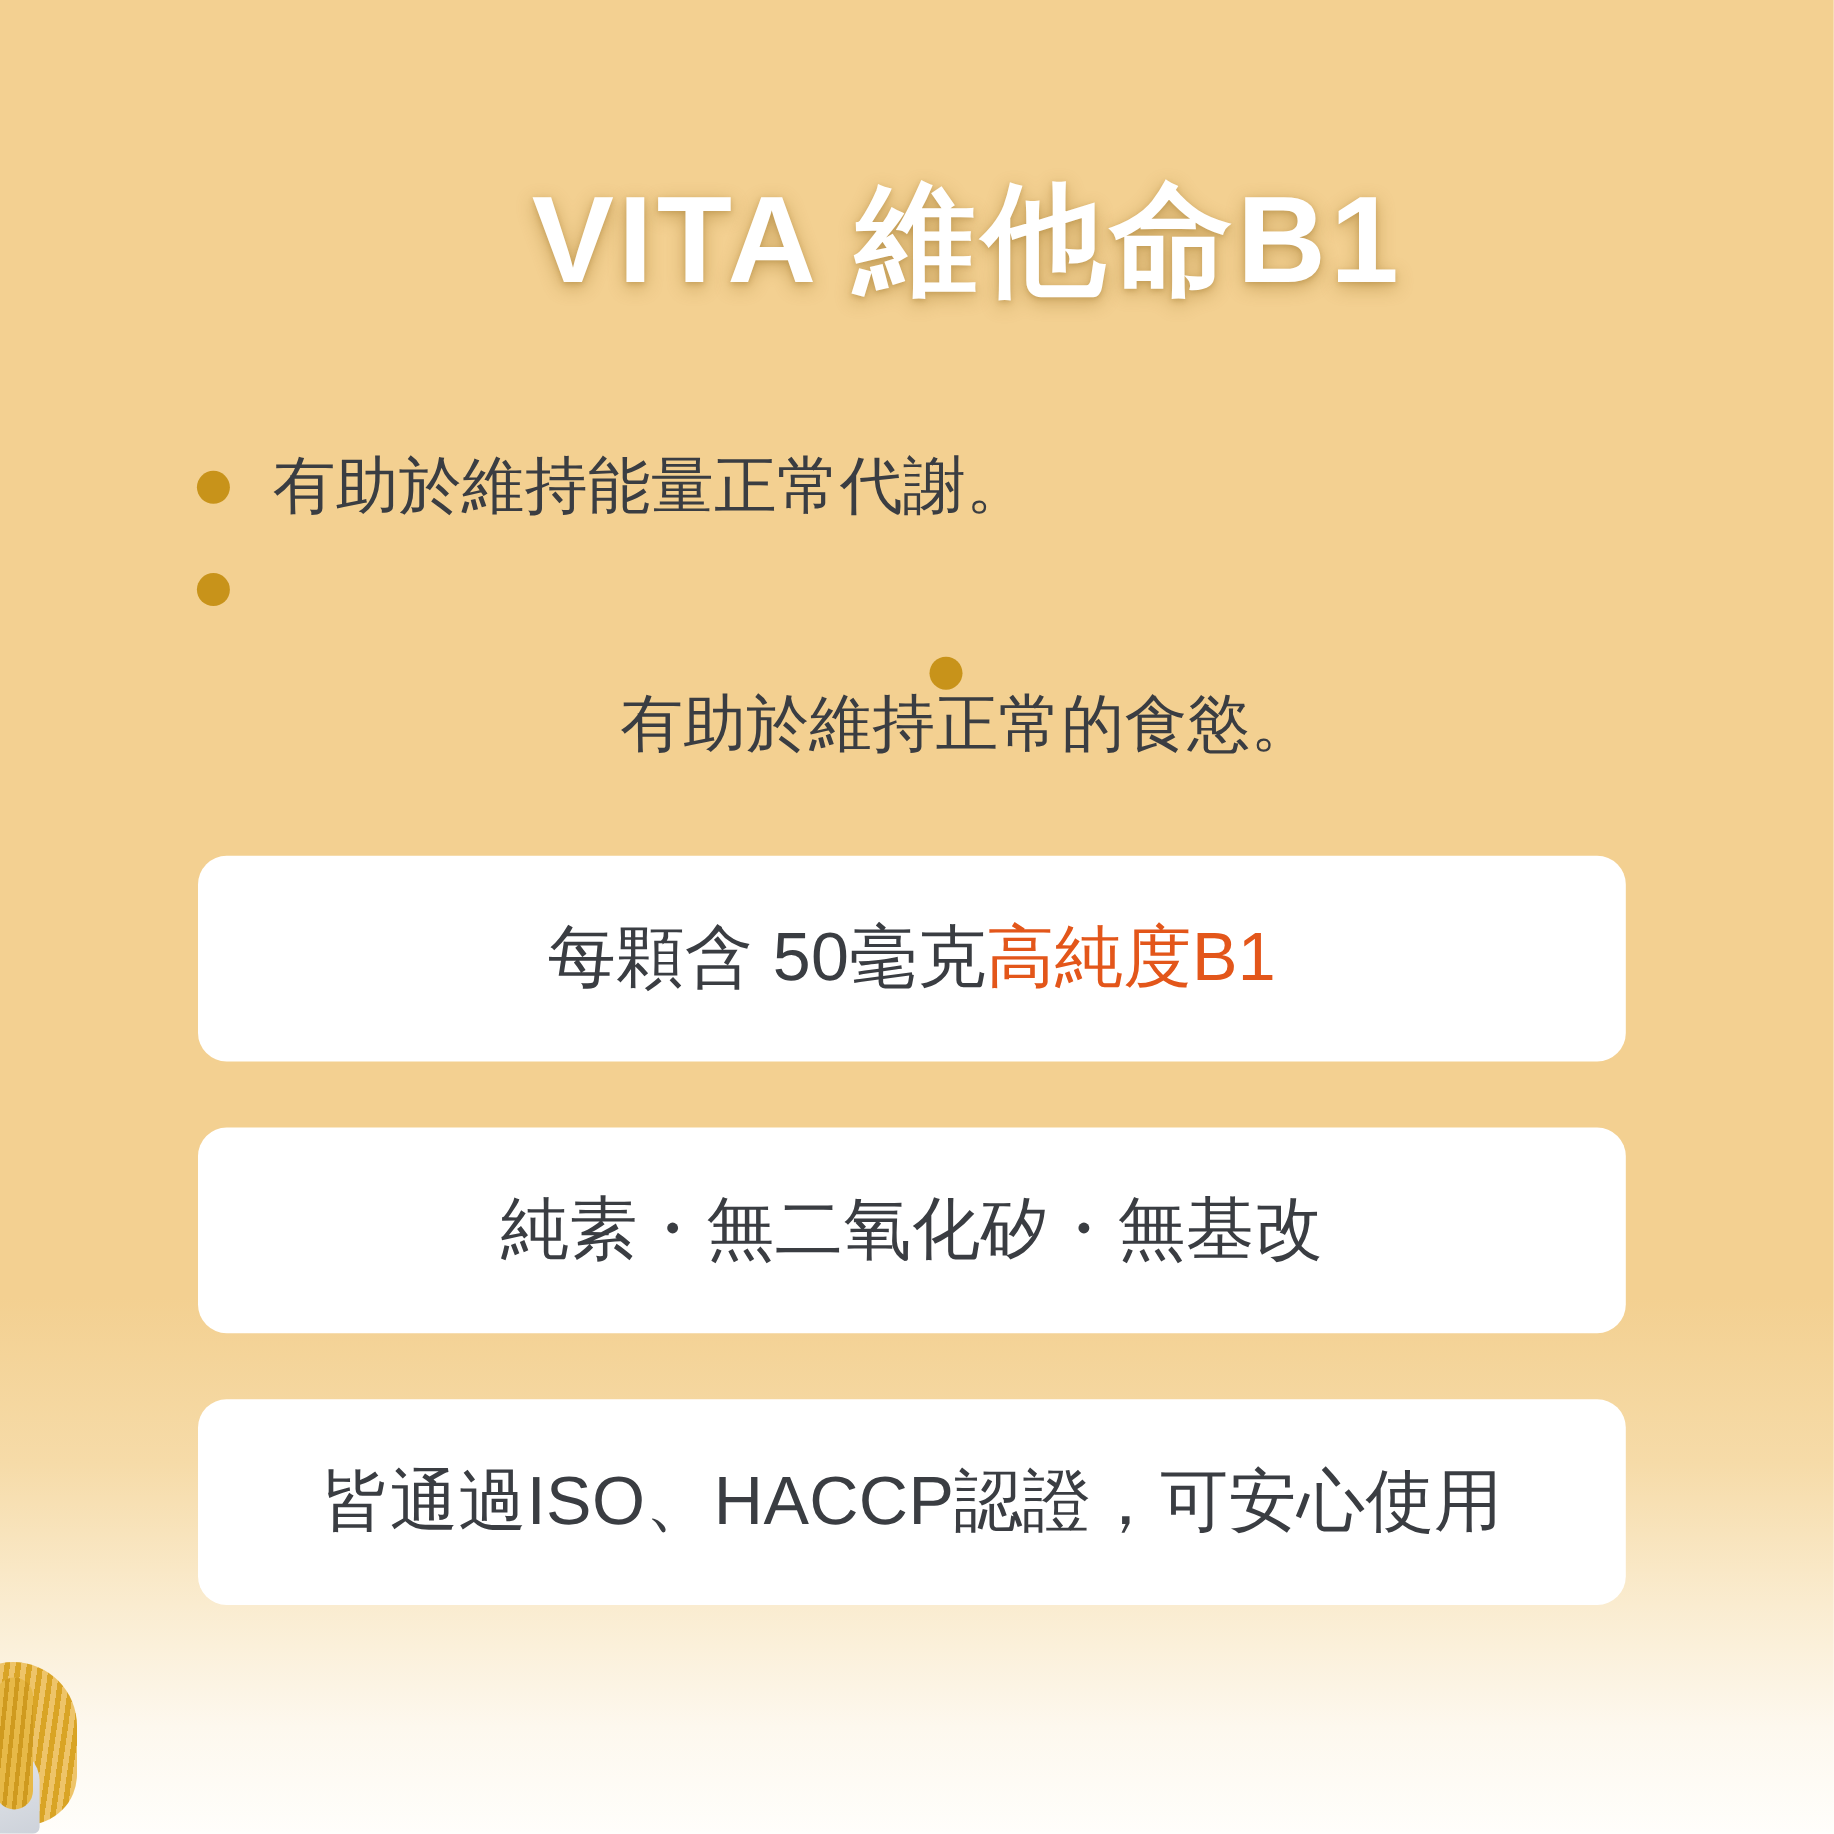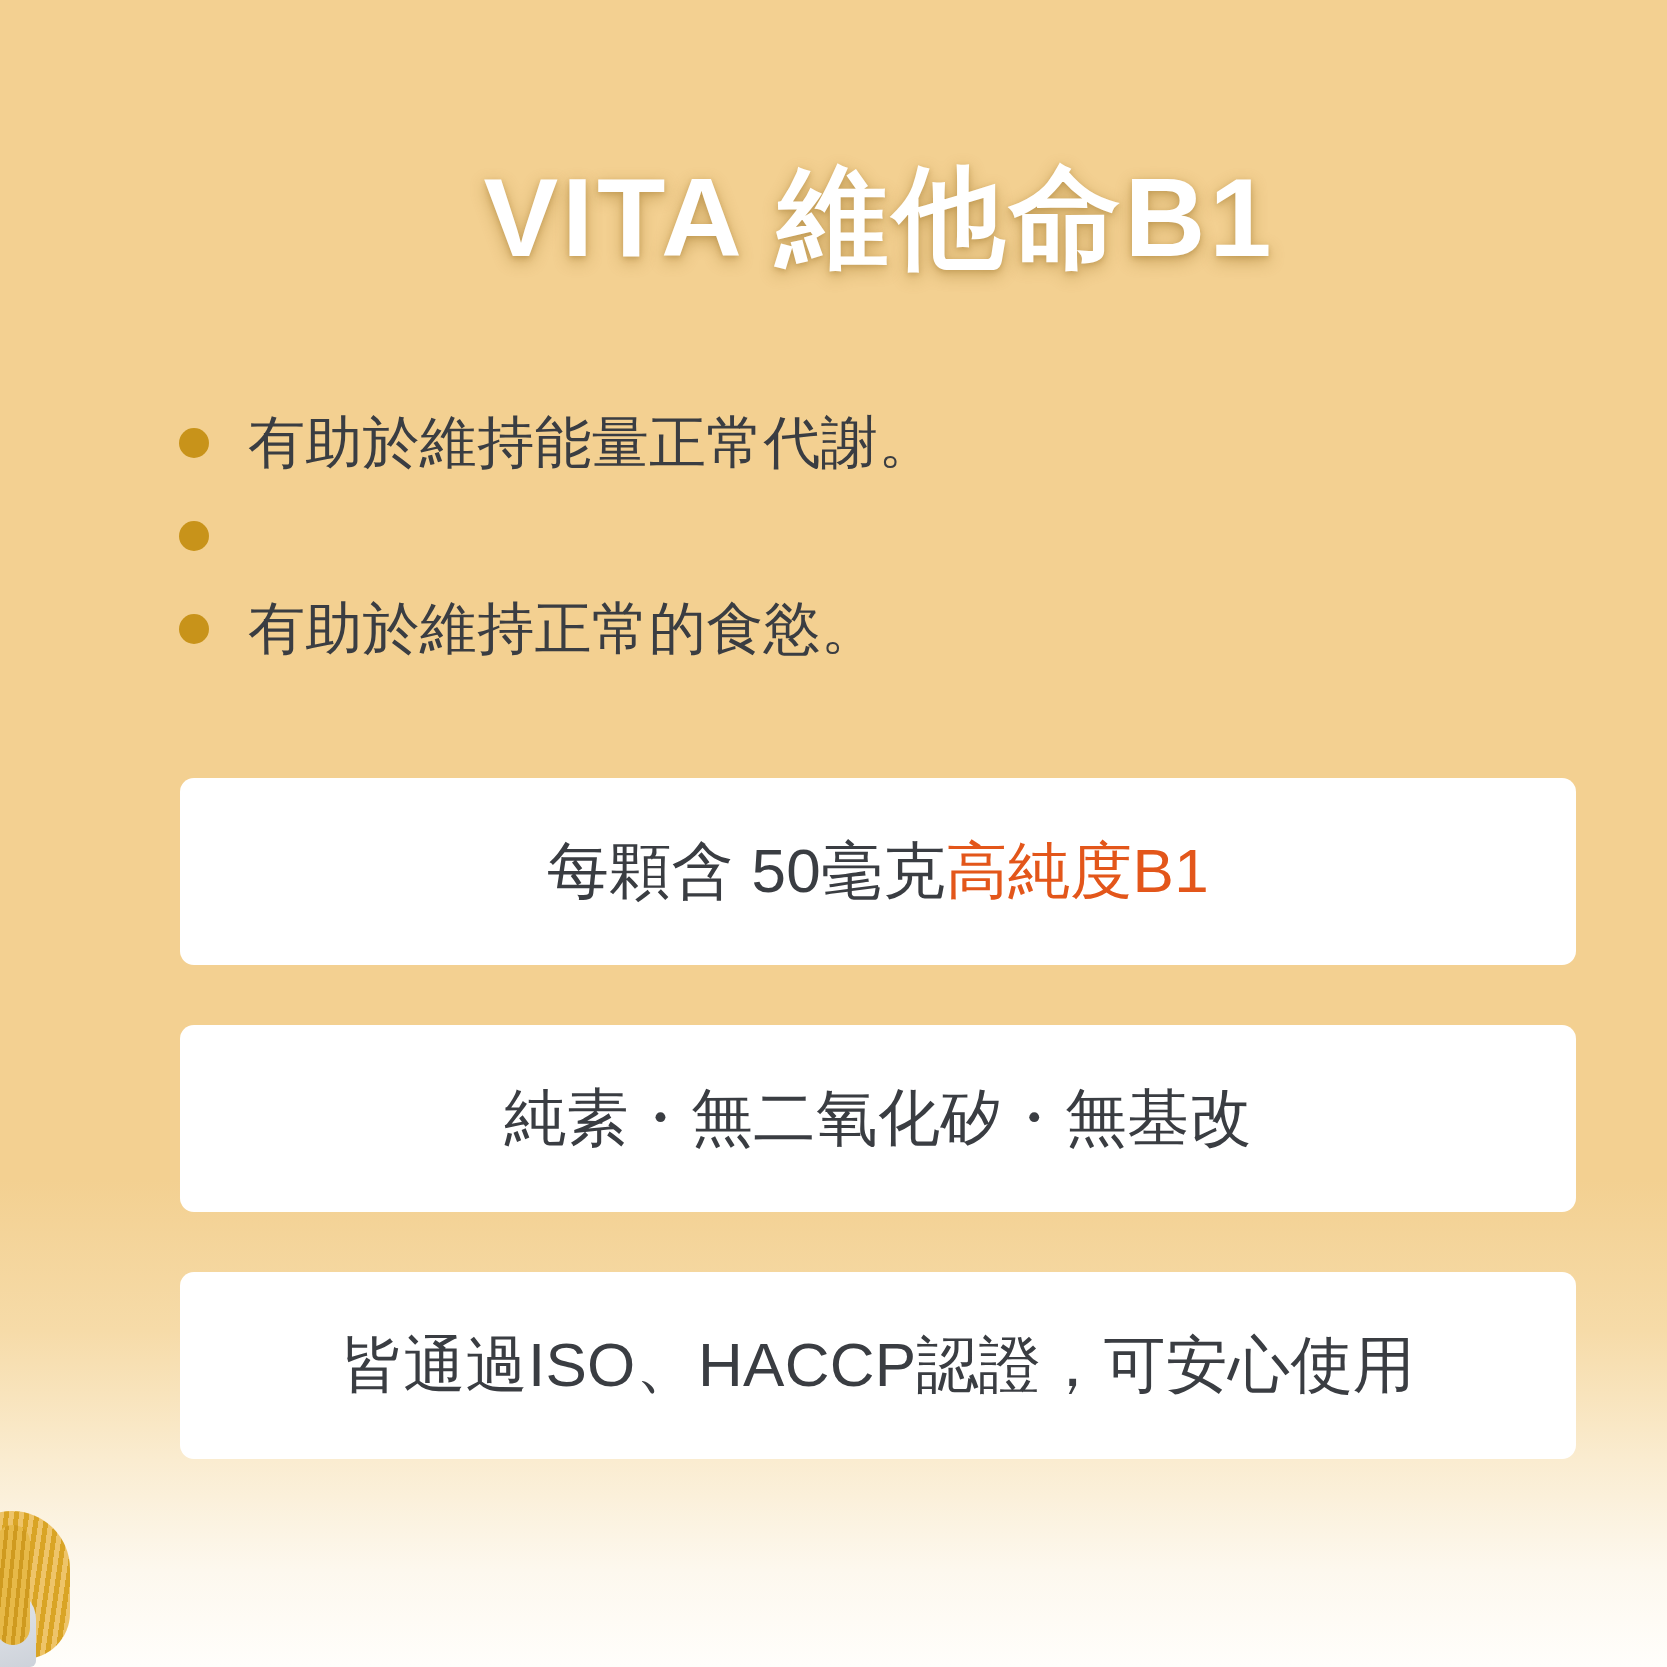--- a/index.html
+++ b/index.html
@@ -65,21 +65,21 @@
     margin: 16px;
     padding: 0;
     list-style: none;
   }
   .bullet-item {
     display: flex;
     align-items: center;
     min-height: 60px;
     margin-bottom: 31px;
   }
-  .bullet-item:last-child { margin-bottom: 0; }
+  .bullet-item:last-child { margin-bottom: 0; flex-direction: column; }
 
   .bullet-dot {
     flex: 0 0 auto;
     width: 30px;
     height: 30px;
     border-radius: 50%;
     background: #c8931a;
     margin-right: 39px;
   }
   .bullet-text {
@@ -93,24 +93,24 @@
 
   
   .cards {
     position: absolute;
     left: 180px;
     top: 778px;
     width: 1298px;
   }
   .card {
     box-sizing: border-box;
-    width: 1396px;
+    width: 1298px;
     height: 187px;
     background: #ffffff;
-    border-radius: 14px;
+    border-radius: 26px;
     display: flex;
     align-items: center;
     justify-content: center;
     margin-bottom: 60px;
     padding: 0 29px;
   }
   .card:last-child { margin-bottom: 0; }
 
   .card-text {
     font-size: 62px;

